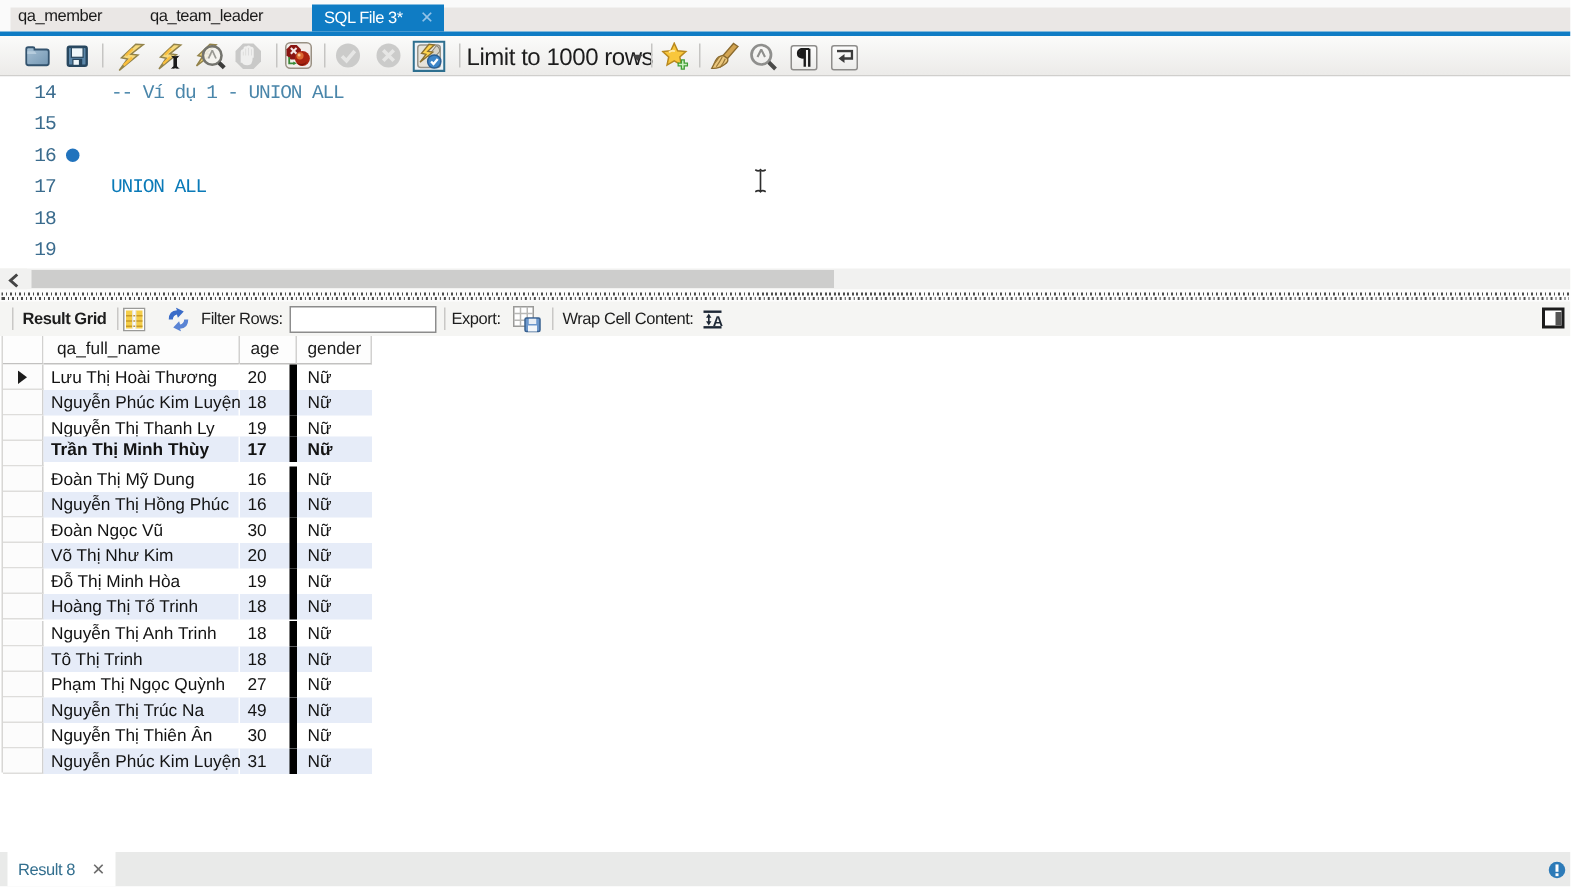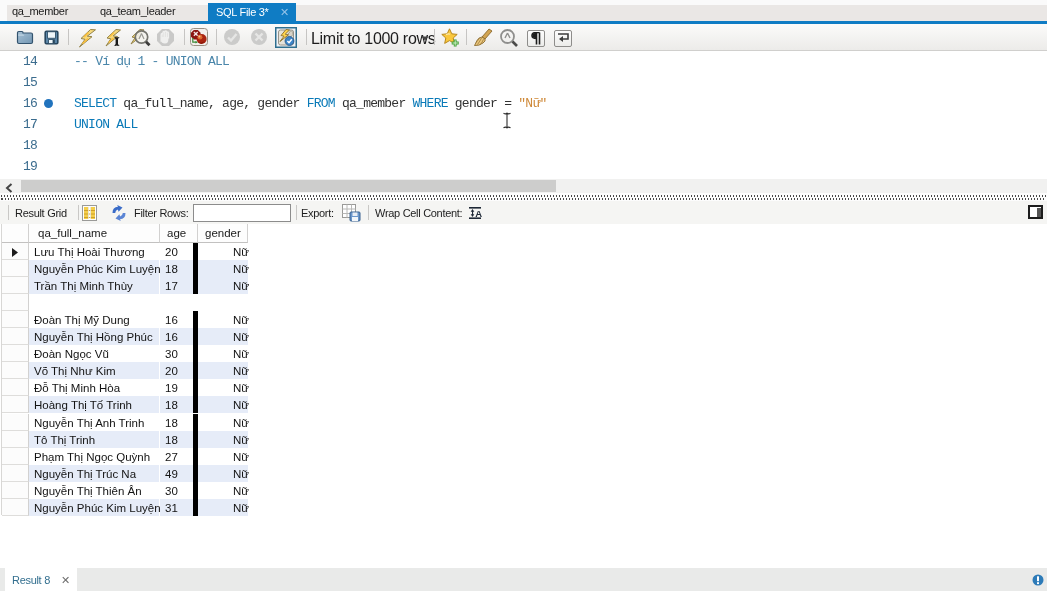--- a/index.html
+++ b/index.html
@@ -47,21 +47,21 @@
 #paneicon div { position:absolute; right:0.5px; top:0.5px; width:3.5px; height:9px; background:#555; }
 
 
 #grid { left:2px; top:224px; }
 .hcell { position:absolute; top:0; height:18.5px; background:#fdfdfd; border-right:1px solid #d2d1d0; border-bottom:1px solid #c2c1c0; font-size:11.5px; color:#1a1a1a; line-height:19.5px; }
 .rh { position:absolute; left:0; width:27px; height:17.1px; border-right:1px solid #d2d1d0; border-bottom:1px solid #dedddb; background:#fcfcfc; }
 .drow { position:absolute; left:27px; width:219px; height:17.1px; font-size:11.5px; color:#131313; line-height:18px; white-space:nowrap; }
 .blue { background:#e6ecf8; }
 .cname { position:absolute; left:5px; width:126px; border-right:1px solid #fff; height:17px; }
 .cage { position:absolute; left:136px; width:33px; border-right:5px solid #000000; height:17px; }
-.cgen { position:absolute; left:176px; width:44px; height:17px;text-align:right; }
+.cgen { position:absolute; left:176px; width:44px; height:17px; }
 
 
 #botbar { left:0; top:568px; width:1047px; height:23px; background:#e9eae9; }
 #btab { position:absolute; left:5px; top:0; width:72px; height:23px; background:#fff; font-size:11px; letter-spacing:-0.3px; color:#336f8f; line-height:24px; }
 #btab .bx { position:absolute; left:56px; top:0; color:#6d6d6d; font-size:11px; }
 </style>
 </head>
 <body>
 <div id="root">
 
@@ -182,42 +182,41 @@
 
   <div class="abs" id="editor">
     <div class="lnum" style="top:0px;">14</div>
     <div class="lnum" style="top:21px;">15</div>
     <div class="lnum" style="top:42px;">16</div>
     <div class="lnum" style="top:63px;">17</div>
     <div class="lnum" style="top:84px;">18</div>
     <div class="lnum" style="top:105px;">19</div>
     <div id="bpdot" style="top:48px;"></div>
     <div class="cl" style="top:0px;text-align:center;"><span class="c">-- Ví dụ 1 - UNION ALL</span></div>
-    <div class="cl" style="top:42px;"><span class="k">SELECT</span> qa_full_name, age, gender <span class="k">FROM</span> qa_member <span class="k">WHERE</span> gender = <span class="s">"Nữ"</span></div>
     <div class="cl" style="top:63px;"><span class="k">UNION ALL</span></div>
     <svg style="position:absolute;left:501px;top:61px;" width="12" height="17" viewBox="0 0 12 17">
       <path d="M2.5 1.2 Q4.8 2.6 6 1.2 Q7.2 2.6 9.5 1.2 M6 2 V15 M2.5 15.8 Q4.8 14.4 6 15.8 Q7.2 14.4 9.5 15.8" stroke="#2e2e2e" stroke-width="1.1" fill="none"></path>
     </svg>
   </div>
 
   <div class="abs" id="hscroll">
     <div id="hbtn"><svg width="8" height="10" style="margin:2px 0 0 5px;" viewBox="0 0 8 10">
           <path d="M6.5 1 L2 5 L6.5 9" stroke="#444" stroke-width="2" fill="none"></path>
         </svg></div>
     <div id="hthumb"></div>
   </div>
 
   <div class="abs" id="split">
     <div class="dots" style="top:2px;"></div>
     <div class="dots" style="top:5px;background-position:1px 0;"></div>
   </div>
 
   <div class="abs" id="rgbar">
     <div class="rgsep" style="left:8px;"></div>
-    <div class="rgtext" style="left:15px;font-weight:normal;">Result Grid</div>
+    <div class="rgtext" style="left:15px;font-weight:bold;">Result Grid</div>
     <div class="rgsep" style="left:78px;"></div>
     <svg style="position:absolute;left:82px;top:4px;" width="15" height="16" viewBox="0 0 15 16">
       <rect x="0.5" y="0.5" width="14" height="15" fill="#fdfdfb" stroke="#9a9a98"></rect>
       <rect x="2" y="2" width="4.5" height="12" fill="#f4ce4a"></rect>
       <rect x="8.5" y="2" width="4.5" height="12" fill="#f4ce4a"></rect>
       <path d="M2 5.5 H13 M2 9 H13 M2 12.5 H13" stroke="#c89a28" stroke-width="0.9"></path>
       <path d="M6.5 2 V14 M8.5 2 V14" stroke="#e8e8e4" stroke-width="0.8"></path>
     </svg>
     <svg style="position:absolute;left:111px;top:4px;" width="16" height="16" viewBox="0 0 16 16">
       <path d="M1.5 8 Q1.5 2 7 1.8 L6.2 0 L11.5 2.6 L7.6 6.8 L6.9 4.6 Q4.4 5.2 4.2 8 Z" fill="#3a6cc8"></path>
@@ -268,21 +267,21 @@
         <span class="cage">18</span>
         <span class="cgen">Nữ</span>
       </div>
     <div class="rh" style="top:52.7px;"></div>
     <div class="drow" style="top:52.7px;">
         <span class="cname">Nguyễn Thị Thanh Ly</span>
         <span class="cage">19</span>
         <span class="cgen">Nữ</span>
       </div>
     <div class="rh" style="top:69.8px;"></div>
-    <div class="drow blue" style="top:53px;">
+    <div class="drow blue" style="top:67px;font-weight:bold;">
         <span class="cname">Trần Thị Minh Thùy</span>
         <span class="cage">17</span>
         <span class="cgen">Nữ</span>
       </div>
     <div class="rh" style="top:86.9px;"></div>
     <div class="drow" style="top:86.9px;">
         <span class="cname">Đoàn Thị Mỹ Dung</span>
         <span class="cage">16</span>
         <span class="cgen">Nữ</span>
       </div>

